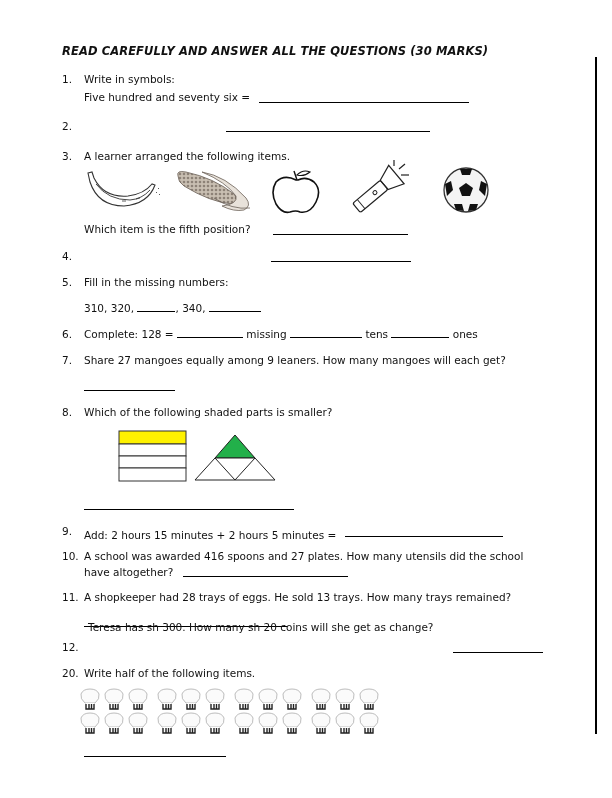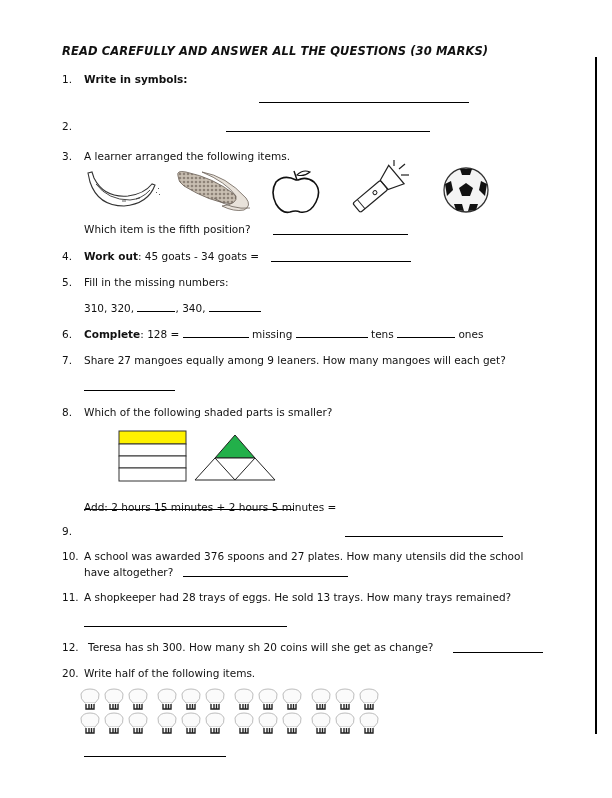--- a/index.html
+++ b/index.html
@@ -44,21 +44,21 @@
       font-size: 10.5px;
       white-space: nowrap;
       line-height: 14px;
     }
     .num {
       position: absolute;
       left: 62px;
       font-size: 10.5px;
       line-height: 14px;
     }
-    .b { font-weight: bold; }
+    .b { font-weight: normal; }
     .blank {
       display: inline-block;
       border-bottom: 1.2px solid #000;
       vertical-align: baseline;
       height: 10px;
     }
     .abs-blank {
       position: absolute;
       height: 0;
       border-top: 1.3px solid #000;
@@ -83,20 +83,23 @@
 <body>
 
 <div class="page">
 
   <div class="margin-rule"></div>
 
   <div class="title">READ CAREFULLY AND ANSWER ALL THE QUESTIONS (30 MARKS)</div>
 
   <div class="num" style="top:72px">1.</div>
   <div class="line b" style="left:84px; top:72px">Write in symbols:</div>
+  <div class="line" style="left:84px; top:90px">
+    <span>Five hundred and seventy six =</span>
+  </div>
   <div class="abs-blank" style="left:259px; top:102px; width:210px"></div>
 
   <div class="num" style="top:119px">2.</div>
   <div class="abs-blank" style="left:226px; top:131px; width:204px"></div>
 
   <div class="num" style="top:149px">3.</div>
   <div class="line" style="left:84px; top:149px">A learner arranged the following items.</div>
 
   <svg class="pic" style="left:82px; top:170px" width="80" height="40" viewBox="0 0 80 40">
     <path d="M6 3 L10 2 L12 8 Q22 28 46 26 Q62 24 70 14 L73 15 Q66 34 42 36 Q16 36 8 12 Z" fill="none" stroke="#333" stroke-width="1.1"></path>
@@ -142,21 +145,20 @@
     <polygon points="3,18 9,15 11,24 5,30" fill="#111"></polygon>
     <polygon points="45,18 39,15 37,24 43,30" fill="#111"></polygon>
     <polygon points="12,38 20,38 22,45 14,44" fill="#111"></polygon>
     <polygon points="36,38 28,38 26,45 34,44" fill="#111"></polygon>
   </svg>
 
   <div class="line" style="left:84px; top:222px">Which item is the fifth position?</div>
   <div class="abs-blank" style="left:273px; top:234px; width:135px"></div>
 
   <div class="num" style="top:249px">4.</div>
-  <div class="line" style="left:84px; top:249px"><span class="b">Work out</span><span>: 45 goats - 34 goats =</span></div>
   <div class="abs-blank" style="left:271px; top:261px; width:140px"></div>
 
   <div class="num" style="top:275px">5.</div>
   <div class="line" style="left:84px; top:275px">Fill in the missing numbers:</div>
   <div class="line" style="left:84px; top:301px">
     <span>310,</span>
     <span>320,</span>
     <span class="blank" style="width:38px"></span><span>,</span>
     <span>340,</span>
     <span class="blank" style="width:52px"></span>
@@ -188,34 +190,34 @@
 
   <svg class="pic" style="left:194px; top:433px" width="82" height="50" viewBox="0 0 82 50">
     <polygon points="41,2 21,25 61,25" fill="#22b04a" stroke="#222" stroke-width="1"></polygon>
     <polygon points="21,25 1,47 81,47 61,25" fill="#fff" stroke="#222" stroke-width="1"></polygon>
     <polyline points="21,25 41,47 61,25" fill="none" stroke="#222" stroke-width="1"></polyline>
   </svg>
 
   <div class="abs-blank" style="left:84px; top:509px; width:210px"></div>
 
   <div class="num" style="top:524px">9.</div>
-  <div class="line" style="left:84px; top:500px">Add: 2 hours 15 minutes + 2 hours 5 minutes =</div>
+  <div class="line" style="left:84px; top:528px">Add: 2 hours 15 minutes + 2 hours 5 minutes =</div>
   <div class="abs-blank" style="left:345px; top:536px; width:158px"></div>
 
   <div class="num" style="top:549px">10.</div>
-  <div class="line" style="left:84px; top:549px">A school was awarded 376 spoons and 27 plates. How many utensils did the school</div>
+  <div class="line" style="left:84px; top:549px">A school was awarded 416 spoons and 27 plates. How many utensils did the school</div>
   <div class="line" style="left:84px; top:565px">have altogether?</div>
   <div class="abs-blank" style="left:183px; top:576px; width:165px"></div>
 
   <div class="num" style="top:590px">11.</div>
   <div class="line" style="left:84px; top:590px">A shopkeeper had 28 trays of eggs. He sold 13 trays. How many trays remained?</div>
   <div class="abs-blank" style="left:84px; top:626px; width:203px"></div>
 
   <div class="num" style="top:640px">12.</div>
-  <div class="line" style="left:88px; top:640px">Teresa has sh 300. How many sh 20 coins will she get as change?</div>
+  <div class="line" style="left:88px; top:620px">Teresa has sh 300. How many sh 20 coins will she get as change?</div>
   <div class="abs-blank" style="left:453px; top:652px; width:90px"></div>
 
   <div class="num" style="top:666px">20.</div>
   <div class="line" style="left:84px; top:666px">Write half of the following items.</div>
 
   <div id="bulbs">
       <div class="bulb-row" style="left: 78px; top: 688px;">
         <div class="bulb-group">
           <svg class="bulb" viewBox="0 0 24 24">
             <path d="M7 15 Q2 11 3 6 Q5 1 12 1 Q19 1 21 6 Q22 11 17 15 Z" fill="#fbfbfb" stroke="#bdbdbd" stroke-width="1"></path>

